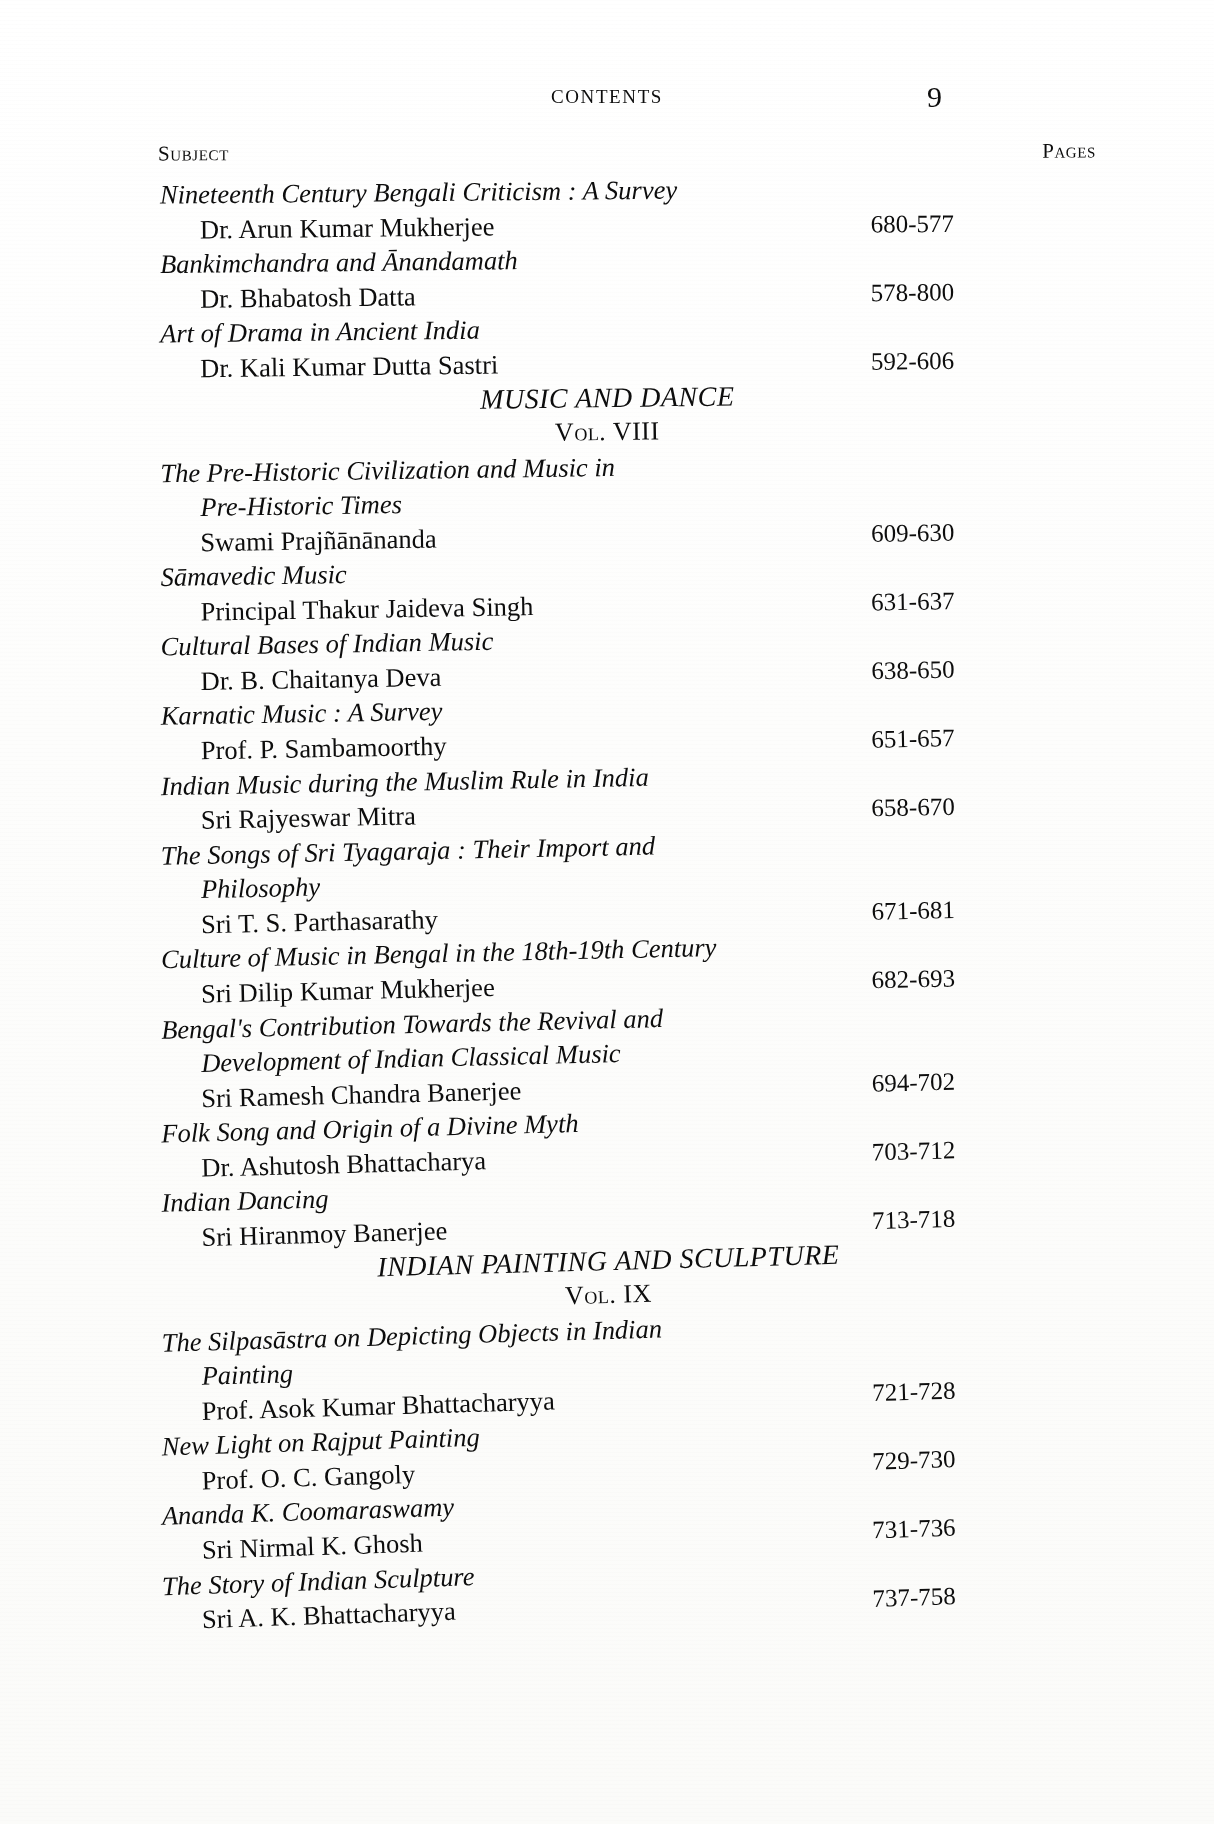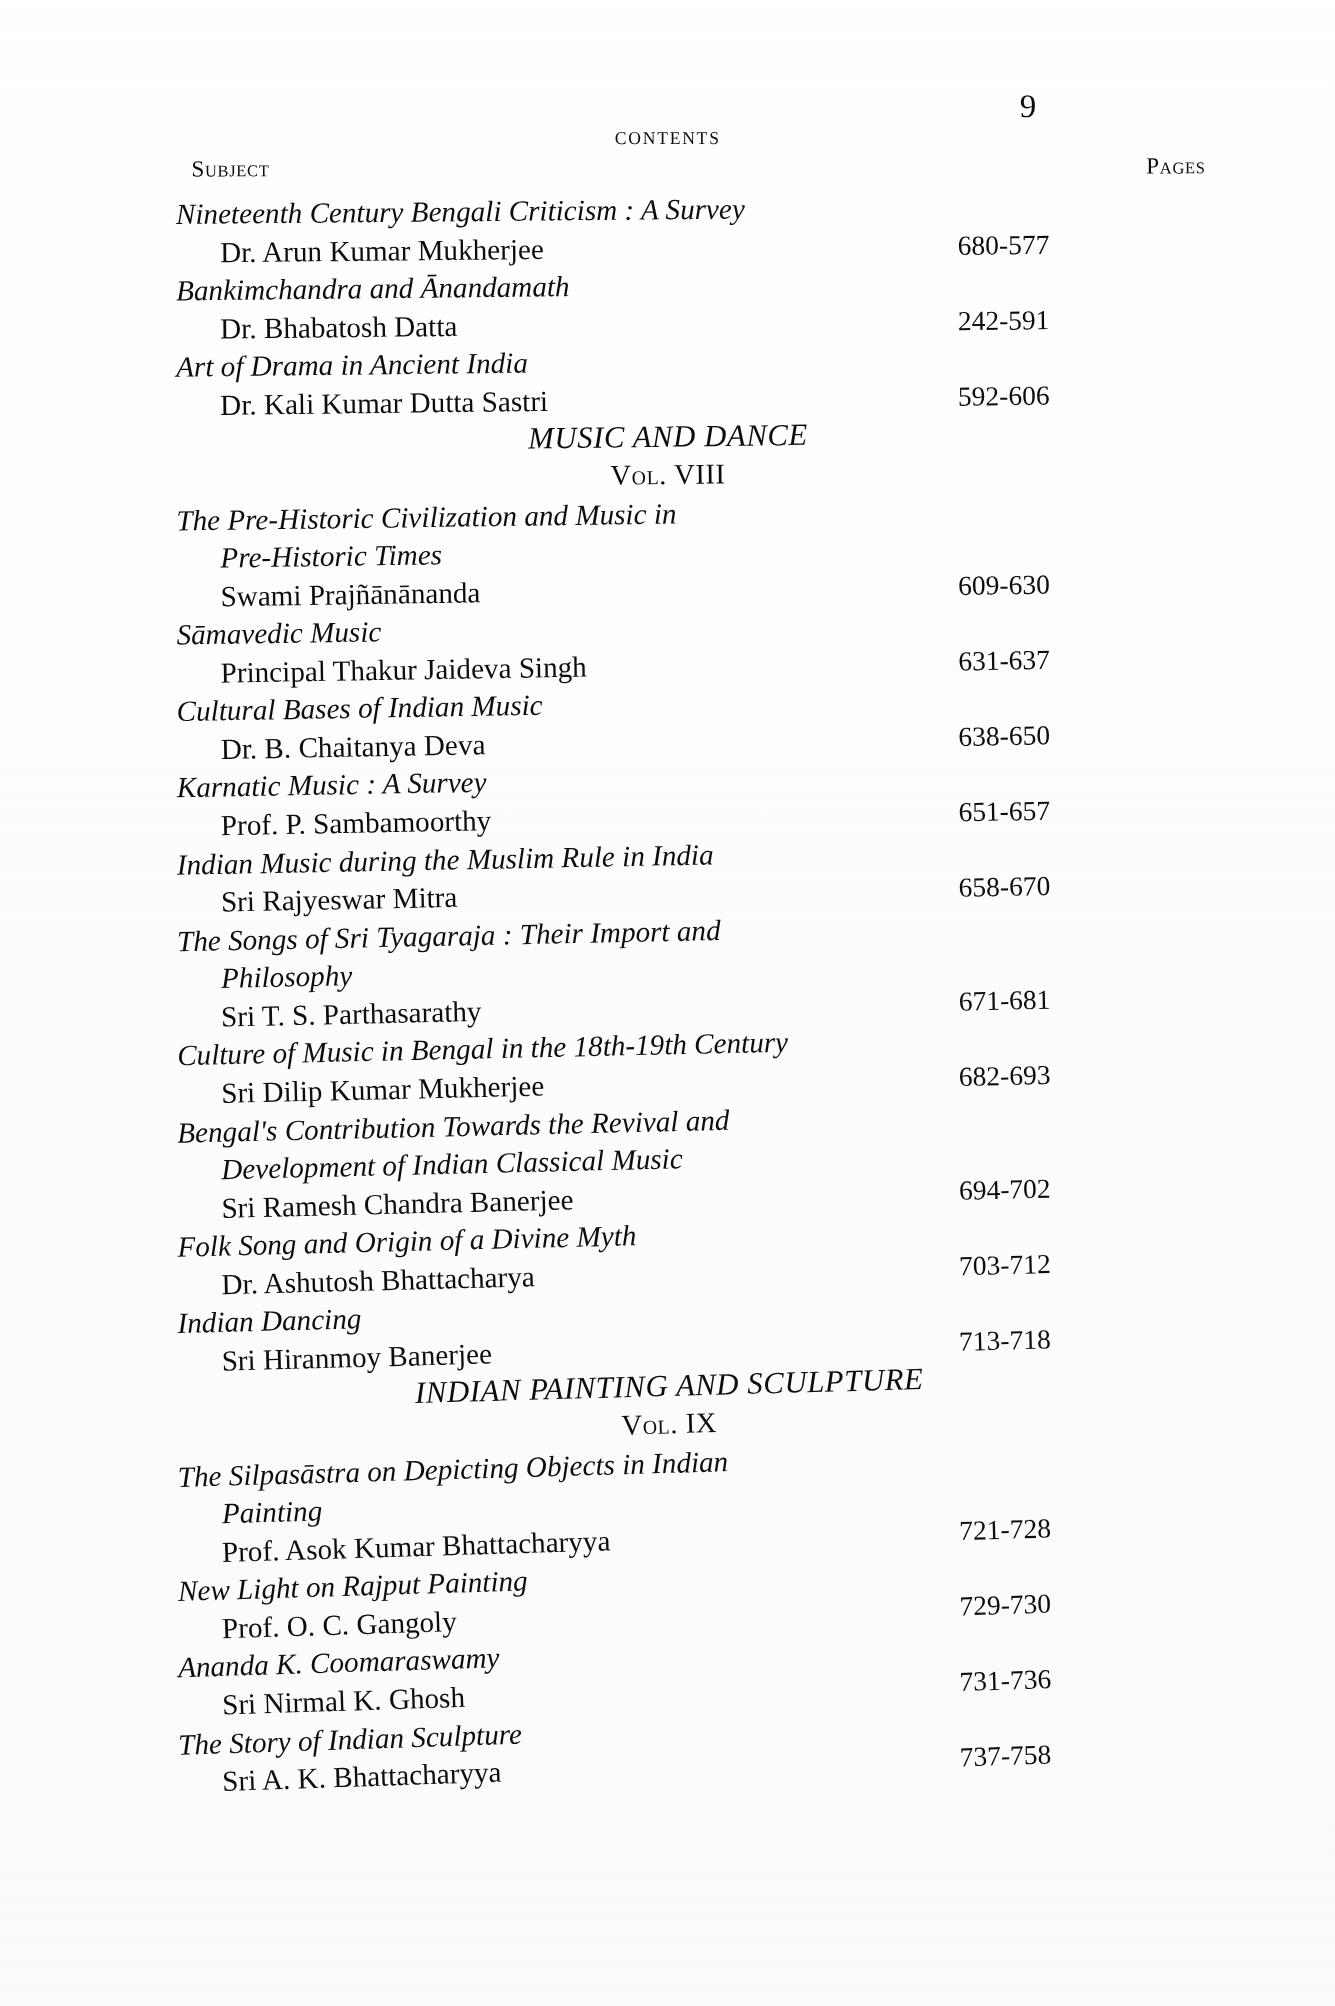--- a/index.html
+++ b/index.html
@@ -44,26 +44,25 @@
     position: absolute;
     top: 86px;
     left: 0;
     right: 0;
     height: 34px;
   }
   .runhead-title {
     position: absolute;
     left: 0; right: 0;
     text-align: center;
-    font-size: 16px;
+    font-size: 19px;
     letter-spacing: 1.6px;
     font-variant: small-caps;
     text-transform: uppercase;
     transform: scaleY(1.02);
-    margin-top: 32px;
   }
   .runhead-folio {
     position: absolute;
     right: 272px;
     top: -6px;
     font-size: 30px;
   }
 
   
   .colheads {
@@ -74,21 +73,21 @@
     height: 30px;
     transform: rotate(-0.18deg);
   }
   .colhead {
     position: absolute;
     font-size: 21px;
     font-variant: small-caps;
     letter-spacing: .6px;
     white-space: nowrap;
   }
-  .colhead.subject { left: 16px; text-align: center; }
+  .colhead.subject { left: 0; text-align: center; }
   .colhead.pages   { right: 0; font-family: Liberation Serif, serif; }
 
   
   #toc {
     position: absolute;
     top: 178px;
     left: 0;
     width: 1072px;
   }
   .row {
@@ -155,21 +154,21 @@
       </div>
       <div class="row k-author" style="transform: translateX(0.05px) rotate(-0.58deg); transform-origin: 50% 50%; height: 34.57px;">
         <span class="txt">Dr. Arun Kumar Mukherjee</span>
         <span class="pg">680-577</span>
       </div>
       <div class="row k-title" style="transform: translateX(0.1px) rotate(-0.62deg); transform-origin: 50% 50%; height: 34.57px;">
         <span class="txt">Bankimchandra and Ānandamath</span>
       </div>
       <div class="row k-author" style="transform: translateX(0.15px) rotate(-0.65deg); transform-origin: 50% 50%; height: 34.57px;">
         <span class="txt">Dr. Bhabatosh Datta</span>
-        <span class="pg">242-591</span>
+        <span class="pg">578-800</span>
       </div>
       <div class="row k-title" style="transform: translateX(0.2px) rotate(-0.68deg); transform-origin: 50% 50%; height: 34.57px;">
         <span class="txt">Art of Drama in Ancient India</span>
       </div>
       <div class="row k-author" style="transform: translateX(0.24px) rotate(-0.71deg); transform-origin: 50% 50%; height: 34.57px;">
         <span class="txt">Dr. Kali Kumar Dutta Sastri</span>
         <span class="pg">592-606</span>
       </div>
       <div class="row k-section" style="transform: translateX(0.29px) rotate(-0.75deg); transform-origin: 50% 50%; height: 34.57px;">
         <span class="txt">MUSIC AND DANCE</span>

